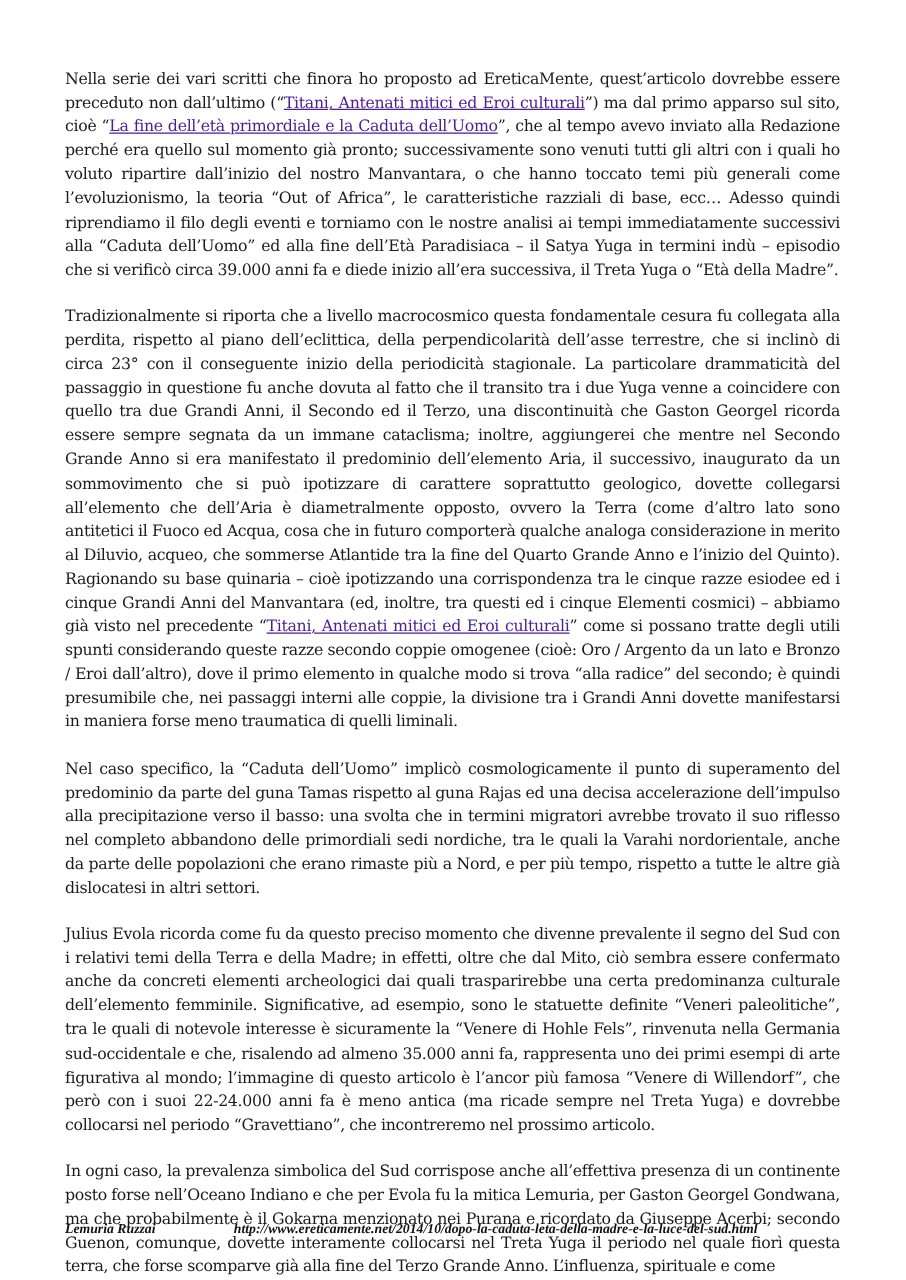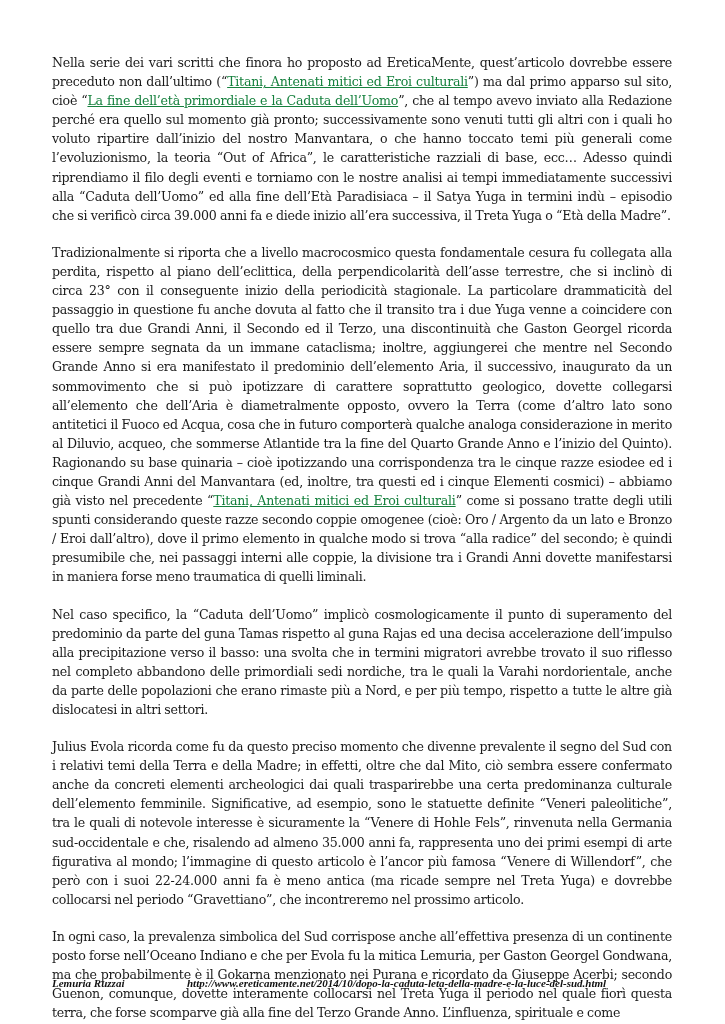--- a/index.html
+++ b/index.html
@@ -6,21 +6,21 @@
   body { width: 725px; height: 1024px; position: relative; overflow: hidden; }
   .page {
     position: absolute; left: 52px; top: 53px; width: 620px;
     font-family: "DejaVu Serif", serif;
     font-size: 12.6px; line-height: 19.1px; color: #1a1a1a;
     text-align: justify;
     letter-spacing: -0.25px;
     word-spacing: -0.3px;
   }
   .page p { margin: 0 0 18px 0; }
-  a.link { color: #15803d; text-decoration: underline; }
+  a.link { color: #4c1d95; text-decoration: underline; }
   .footer {
     position: absolute; top: 977px; left: 52px; width: 630px;
     font-family: "Liberation Serif", serif; font-style: italic; font-weight: bold;
     font-size: 11px; color: #111;
   }
   .footer .author { position: absolute; left: 0; top: 0; }
   .footer .url { position: absolute; left: 135px; top: 0; white-space: nowrap; font-family: Liberation Serif, serif; }
 </style>
 </head>
 <body>

